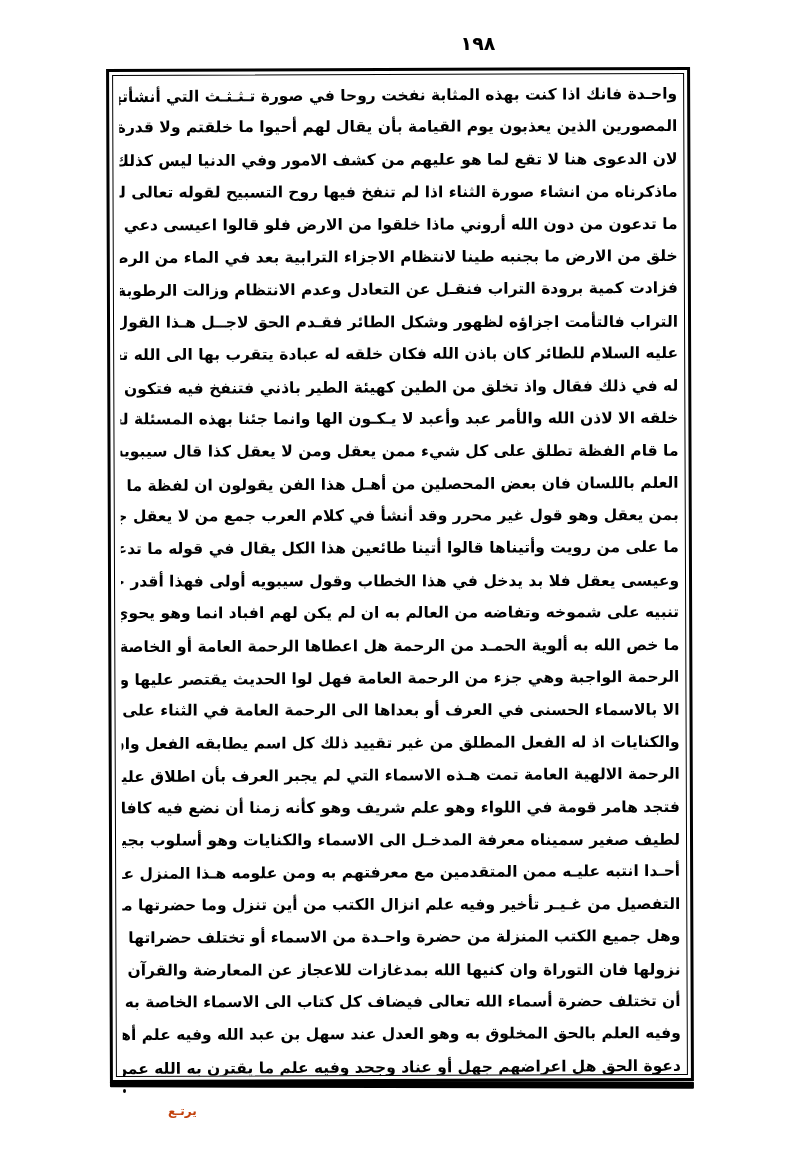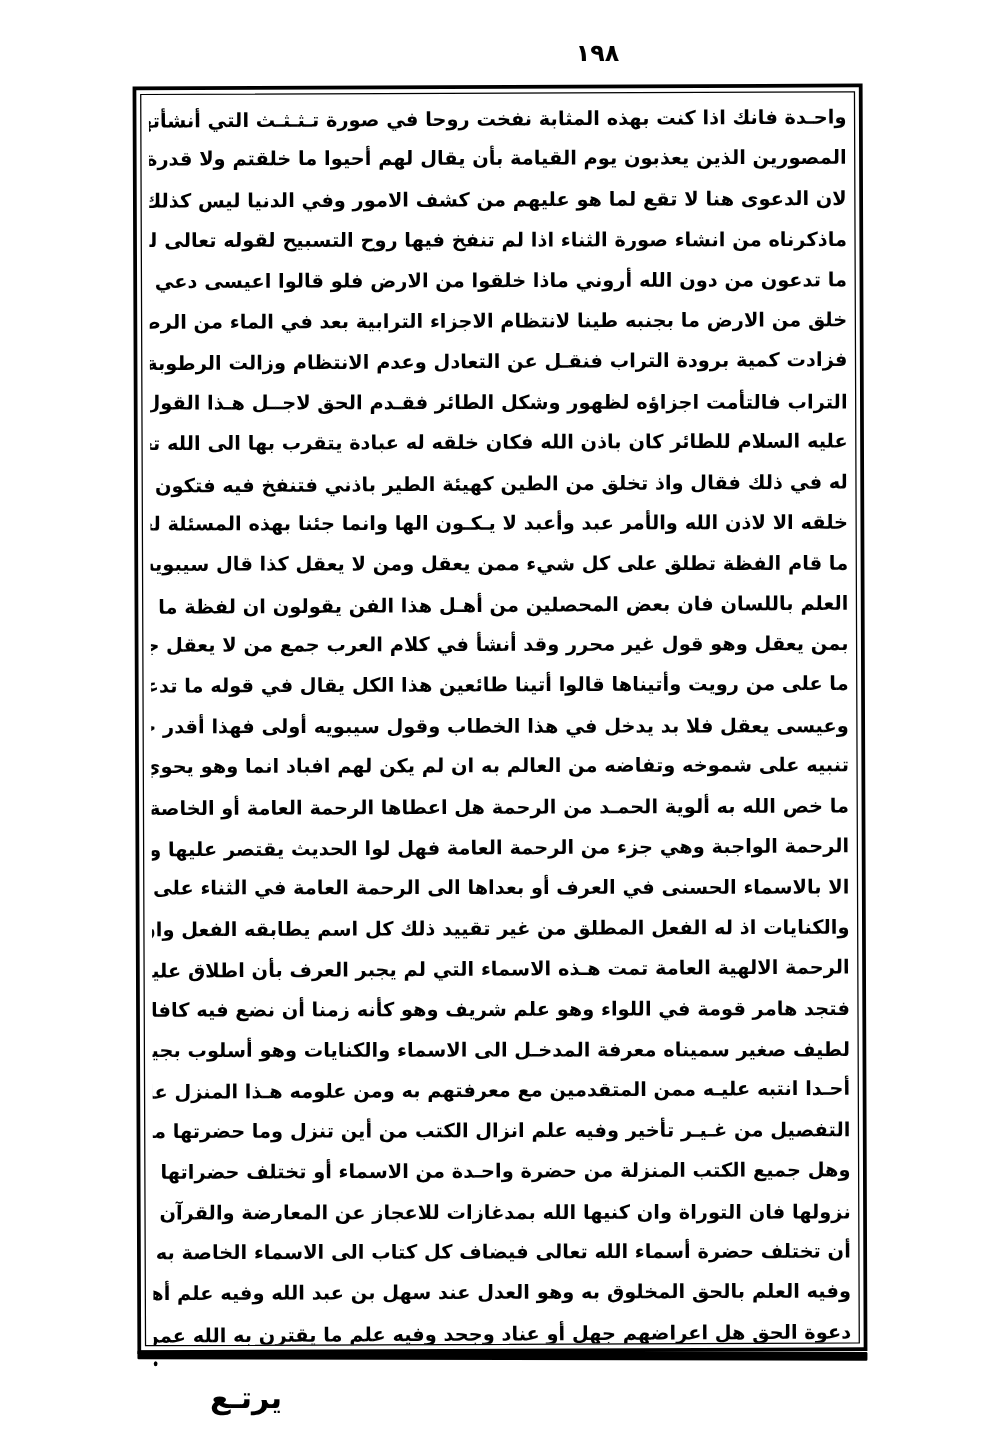--- a/index.html
+++ b/index.html
@@ -100,23 +100,23 @@
   .text-line:nth-child(3n+1) { transform: translateY(0.4px) rotate(-0.12deg); }
   .text-line:nth-child(3n+2) { transform: translateY(-0.3px) rotate(0.08deg); }
   .text-line:nth-child(4n)   { transform: translateY(0.2px) rotate(0.14deg); }
 
   
   .catchword {
     position: absolute;
     top: 1104px;
     left: 168px;
     font-family: "DejaVu Sans", sans-serif;
-    font-size: 24px;
+    font-size: 12px;
     font-weight: 700;
-    color: #000000;
+    color: #c2410c;
     direction: rtl;
     letter-spacing: 1px;
   }
 
   
   .ink-speck {
     position: absolute;
     top: 1089px;
     left: 123px;
     width: 3px;

